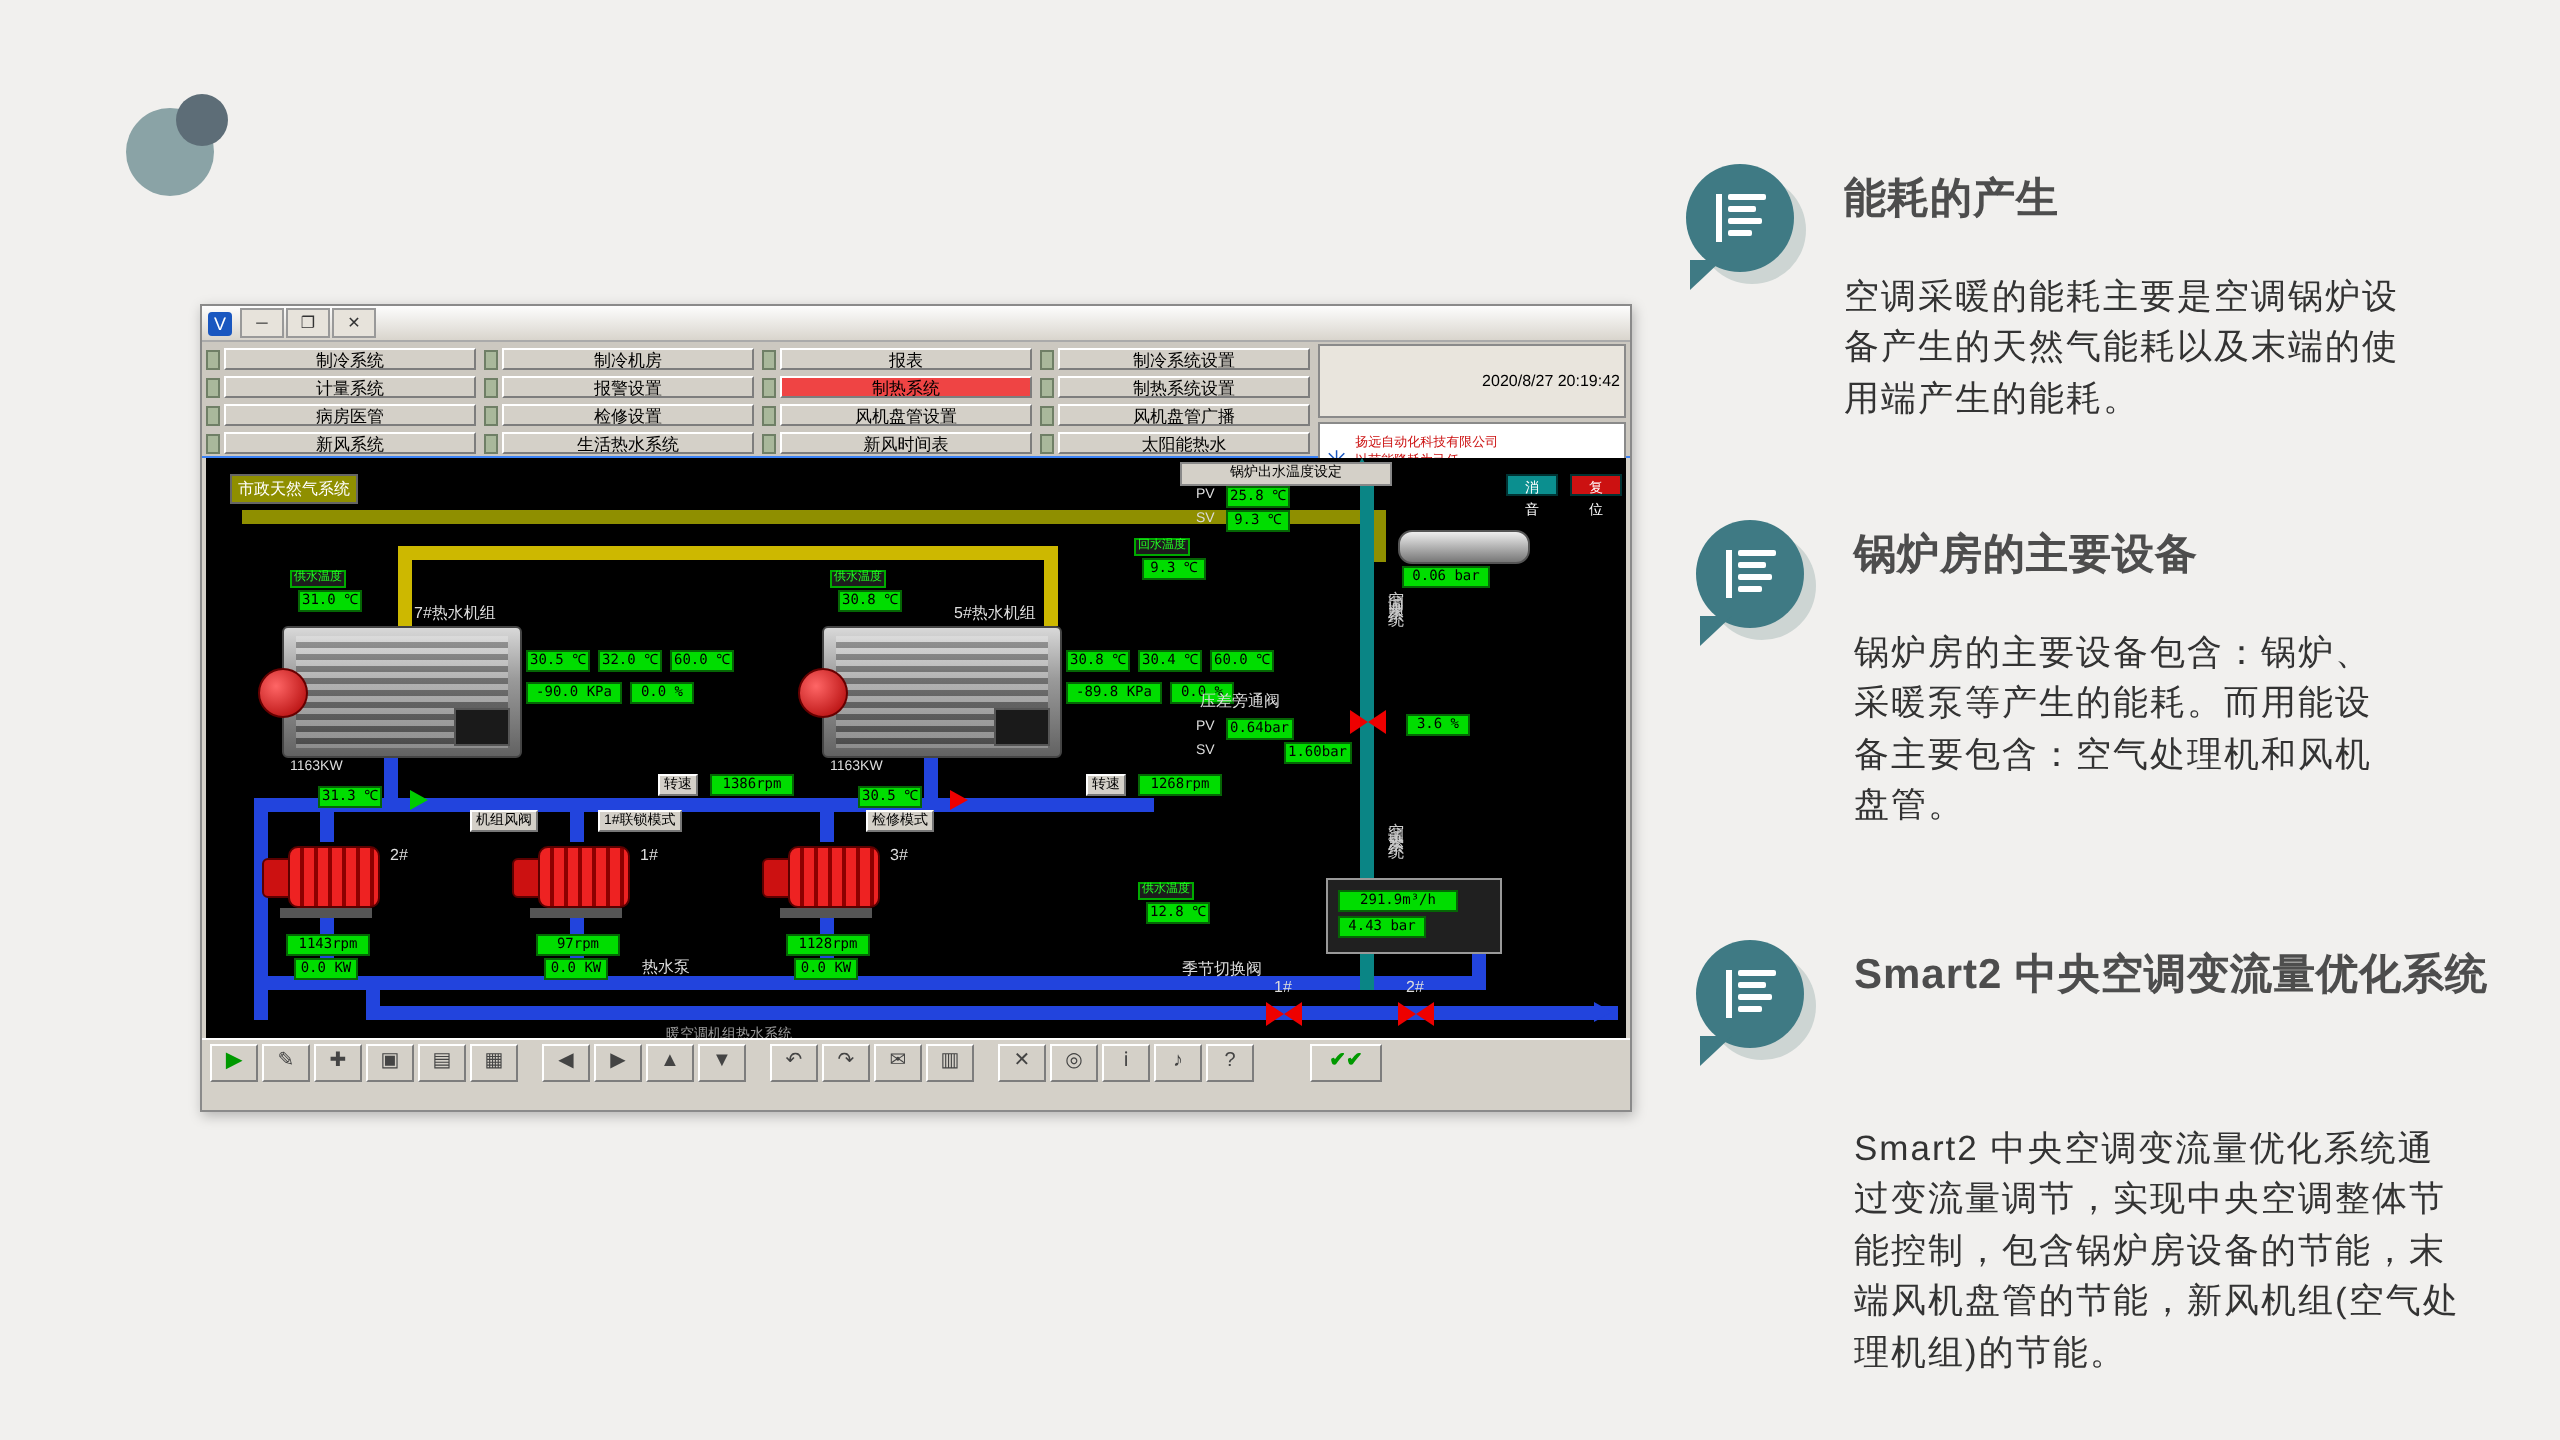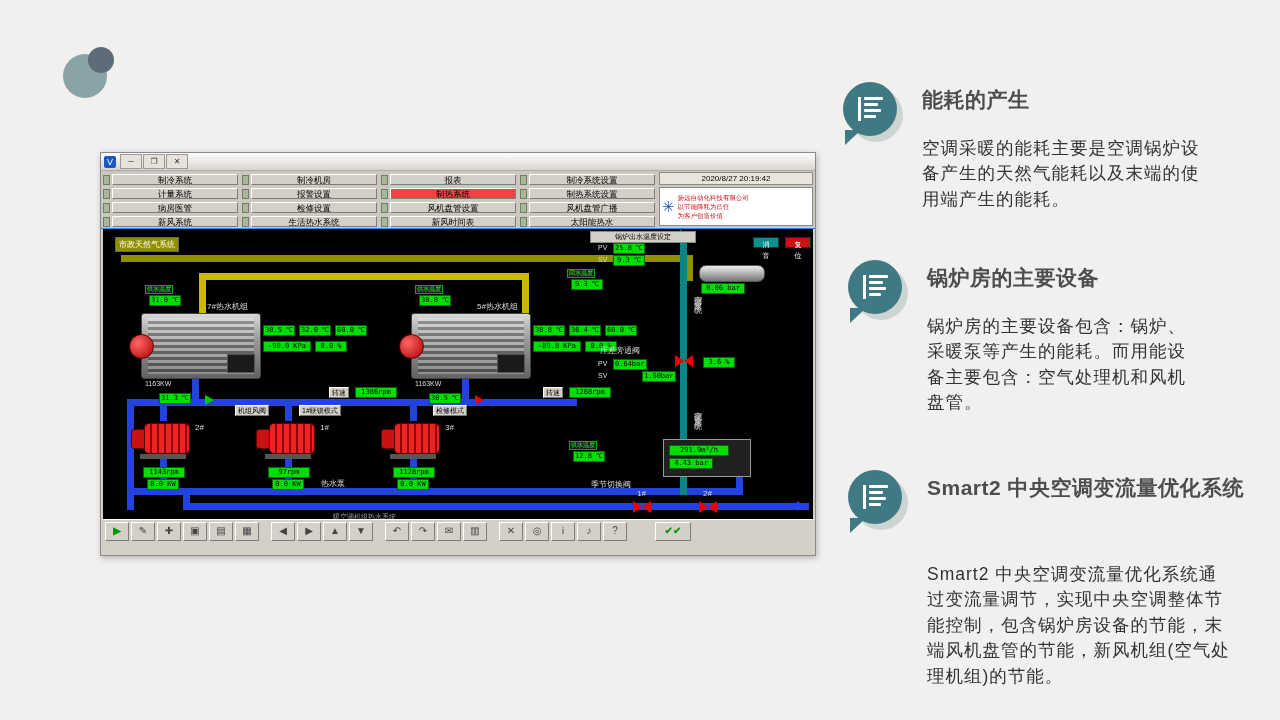--- a/index.html
+++ b/index.html
@@ -22,21 +22,21 @@
   .alarm-loc{margin-left:8px}
   .alarm-msg{margin-left:95px}
 
   .header{height:58px;position:relative;background:#ccc8c0;border-bottom:1px solid #3b82f6;box-sizing:border-box}
   .menu{position:absolute;left:2px;top:3px;width:552px;display:grid;grid-template-columns:repeat(4,1fr);gap:3px 4px}
   .mcell{display:flex;align-items:center;gap:2px}
   .ind{width:5px;height:8px;background:#a9b89b;border:1px solid #6f7f66}
   .mbtn{flex:1;height:11px;line-height:10px;font-size:8.5px;text-align:center;background:#d4d0c8;border:1px solid;border-color:#fff #7d7d7d #7d7d7d #fff;color:#000;padding:0;white-space:nowrap;overflow:hidden;font-family:"Liberation Sans",sans-serif}
   .mbtn.active{background:#ef4444}
   .hdr-right{position:absolute;right:2px;top:1px;width:154px}
-  .datetime{font-size:8px;background:#e9e5dd;border:1px solid #8a8a8a;height:11px;line-height:11px;text-align:center;padding:0 2px;color:#000}
+  .datetime{font-size:8px;background:#e9e5dd;border:1px solid #8a8a8a;height:11px;line-height:11px;text-align:right;padding:12px 2px;color:#000}
   .company{margin-top:2px;background:#fff;border:1px solid #8a8a8a;height:39px;display:flex;align-items:center;padding:1px 2px;box-sizing:border-box}
   .logo{font-size:15px;color:#1a57c0;margin-right:3px}
   .clines{font-size:6.5px;color:#c11;line-height:1.4;white-space:nowrap}
 
   
   .canvas{position:relative;height:290px;background:#000;margin:0 2px;overflow:hidden}
   .pipe{position:absolute}
   .gasbox{position:absolute;background:#8f8f00;color:#fff;font-size:8px;padding:1px 3px;border:1px solid #666;white-space:nowrap}
   .g{position:absolute;background:#00dd00;color:#000;border:1px solid #056605;font-size:7px;line-height:9px;height:9px;min-width:28px;text-align:center;padding:0 1px;font-family:"DejaVu Sans Mono",monospace;white-space:nowrap}
   .glab{position:absolute;color:#2f2;font-size:6px;background:#1c1c1c;border:1px solid #0a0;line-height:7px;padding:0 1px;white-space:nowrap}

